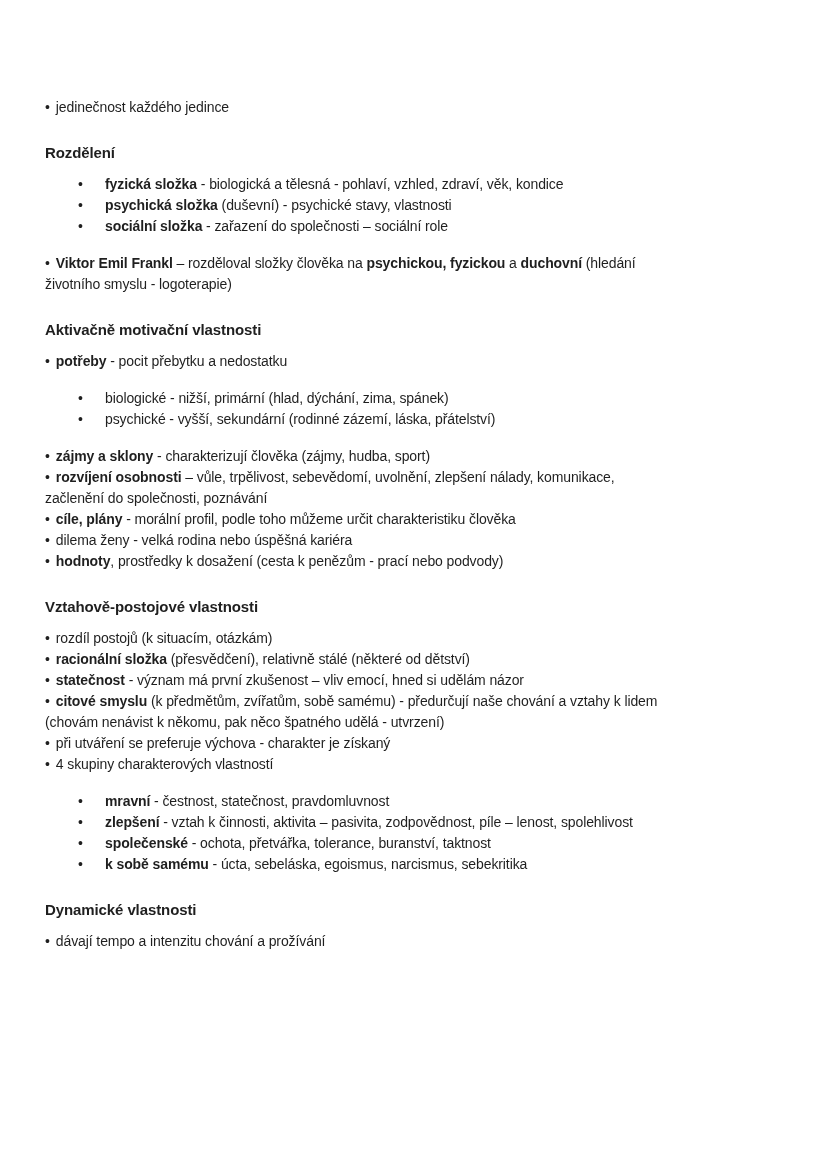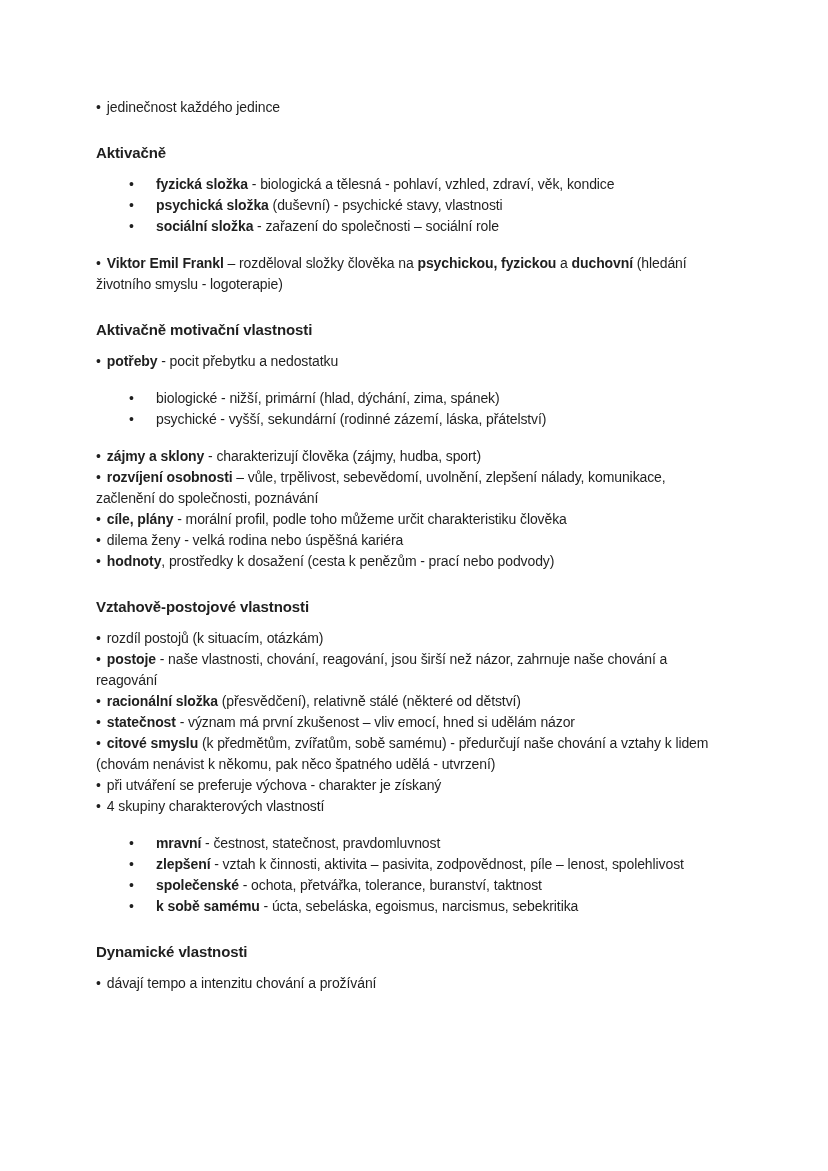--- a/index.html
+++ b/index.html
@@ -9,21 +9,21 @@
   body {
     width: 828px;
     height: 1171px;
     background: #ffffff;
     overflow: hidden;
   }
   .doc {
     box-sizing: border-box;
     width: 828px;
     height: 1171px;
-    padding: 97px 30px 0 96px;
+    padding: 97px 30px 0 45px;
     font-family: "Liberation Sans", sans-serif;
     font-size: 14px;
     line-height: 21px;
     letter-spacing: -0.1px;
     color: #1f1f1f;
   }
   .doc p {
     margin: 0;
   }
   
@@ -54,21 +54,21 @@
   .txt .italic { }
   .spacer {
     height: 16px;
   }
 </style>
 </head>
 <body style="background: rgb(255, 255, 255);">
 
 <div class="doc" style="color: rgb(31, 31, 31);">
     <p class="b1"><span class="dot">•</span><span class="txt"><span class="">jedinečnost každého jedince</span></span></p>
-    <p class="heading"><span class="txt"><span class="bold ">Aktivačně</span></span></p>
+    <p class="heading"><span class="txt"><span class="bold ">Rozdělení</span></span></p>
     <p class="b2">
       <span class="dot">•</span>
       <span class="txt"><span class="bold ">fyzická složka</span><span class=""> - biologická a tělesná - pohlaví, vzhled, zdraví, věk, kondice</span></span>
     </p>
     <p class="b2">
       <span class="dot">•</span>
       <span class="txt"><span class="bold ">psychická složka</span><span class=""> (duševní) - psychické stavy, vlastnosti</span></span>
     </p>
     <p class="b2">
       <span class="dot">•</span>
@@ -90,22 +90,20 @@
     </p>
     <div class="spacer"></div>
     <p class="b1"><span class="dot">•</span><span class="txt"><span class="bold ">zájmy a sklony</span><span class=""> - charakterizují člověka (zájmy, hudba, sport)</span></span></p>
     <p class="b1"><span class="dot">•</span><span class="txt"><span class="bold ">rozvíjení osobnosti</span><span class=""> – vůle, trpělivost, sebevědomí, uvolnění, zlepšení nálady, komunikace,
 začlenění do společnosti, poznávání</span></span></p>
     <p class="b1"><span class="dot">•</span><span class="txt"><span class="bold ">cíle, plány</span><span class=""> - morální profil, podle toho můžeme určit charakteristiku člověka</span></span></p>
     <p class="b1"><span class="dot">•</span><span class="txt"><span class="italic">dilema ženy</span><span class=""> - velká rodina nebo úspěšná kariéra</span></span></p>
     <p class="b1"><span class="dot">•</span><span class="txt"><span class="bold ">hodnoty</span><span class="">, prostředky k dosažení (cesta k penězům - prací nebo podvody)</span></span></p>
     <p class="heading"><span class="txt"><span class="bold ">Vztahově-postojové vlastnosti</span></span></p>
     <p class="b1"><span class="dot">•</span><span class="txt"><span class="">rozdíl postojů (k situacím, otázkám)</span></span></p>
-    <p class="b1"><span class="dot">•</span><span class="txt"><span class="bold ">postoje</span><span class=""> - naše vlastnosti, chování, reagování, jsou širší než názor, zahrnuje naše chování a
-reagování</span></span></p>
     <p class="b1"><span class="dot">•</span><span class="txt"><span class="bold ">racionální složka</span><span class=""> (přesvědčení), relativně stálé (některé od dětství)</span></span></p>
     <p class="b1"><span class="dot">•</span><span class="txt"><span class="bold ">statečnost</span><span class=""> - význam má první zkušenost – vliv emocí, hned si udělám názor</span></span></p>
     <p class="b1"><span class="dot">•</span><span class="txt"><span class="bold ">citové smyslu</span><span class=""> (k předmětům, zvířatům, sobě samému) - předurčují naše chování a vztahy k lidem
 (chovám nenávist k někomu, pak něco špatného udělá - </span><span class="italic">utvrzení</span><span class="">)</span></span></p>
     <p class="b1"><span class="dot">•</span><span class="txt"><span class="">při utváření se preferuje výchova - charakter je získaný</span></span></p>
     <p class="b1"><span class="dot">•</span><span class="txt"><span class="">4 skupiny charakterových vlastností</span></span></p>
     <div class="spacer"></div>
     <p class="b2">
       <span class="dot">•</span>
       <span class="txt"><span class="bold ">mravní</span><span class=""> - čestnost, statečnost, pravdomluvnost</span></span>

